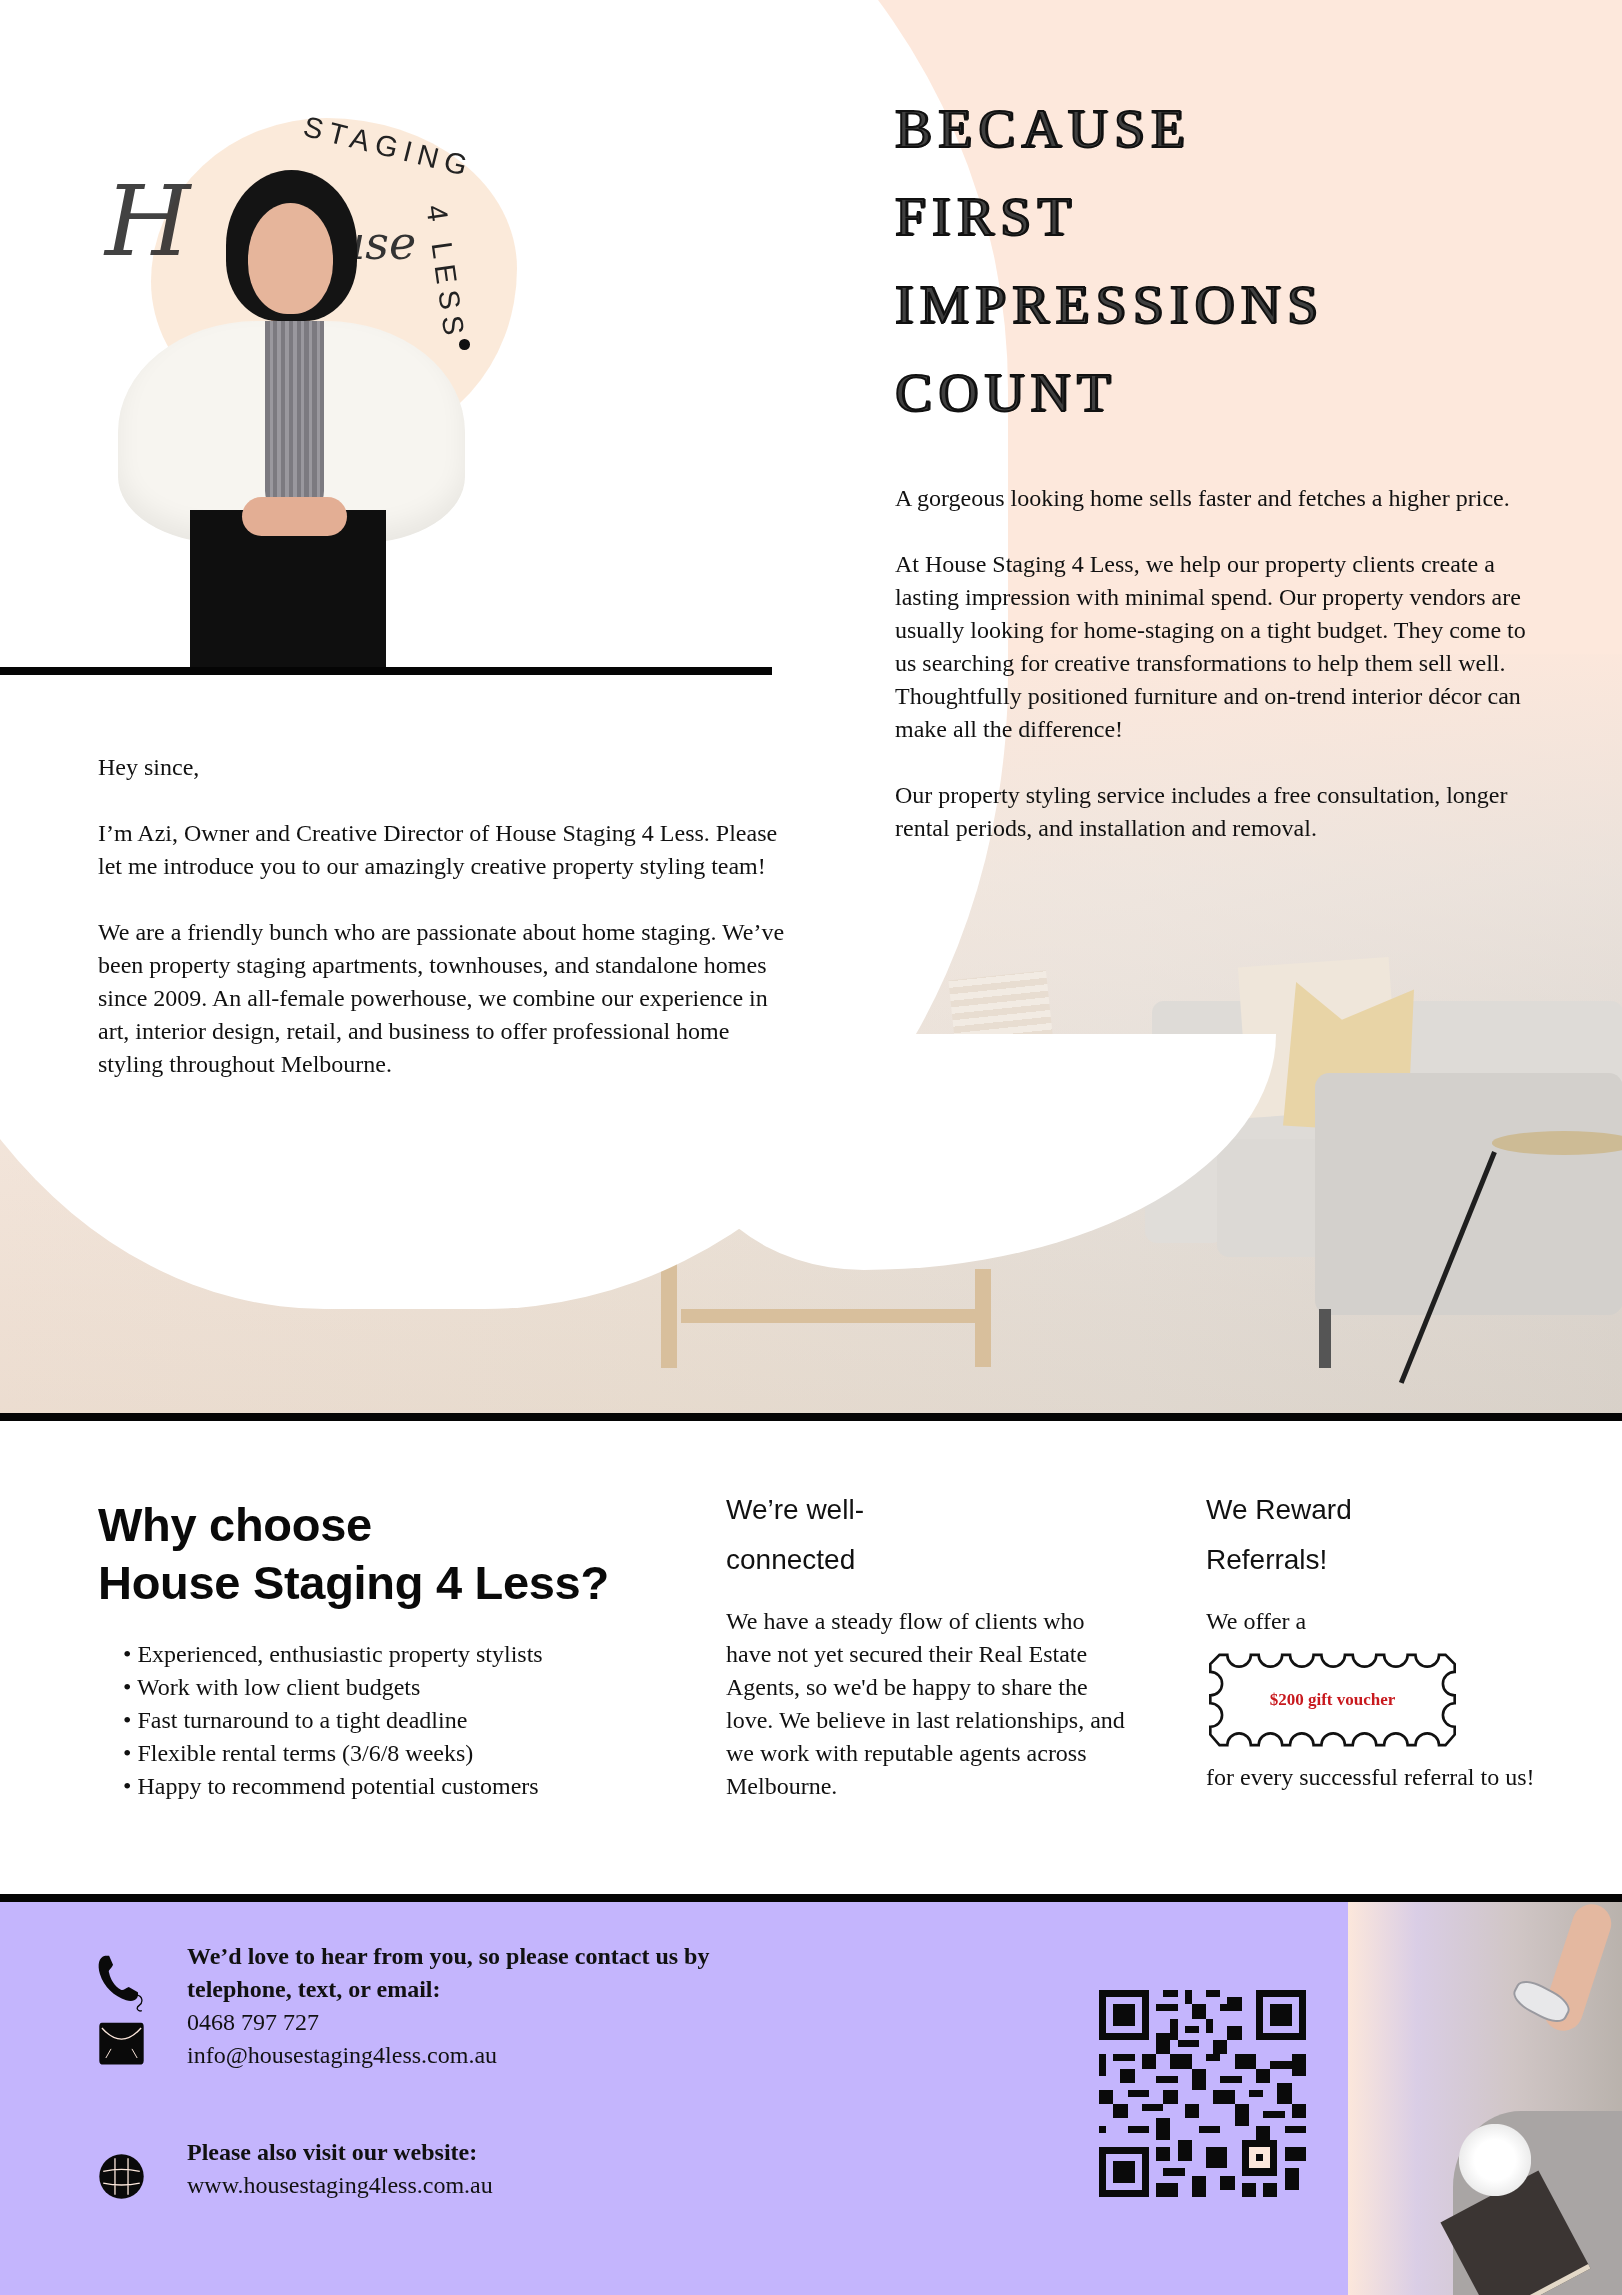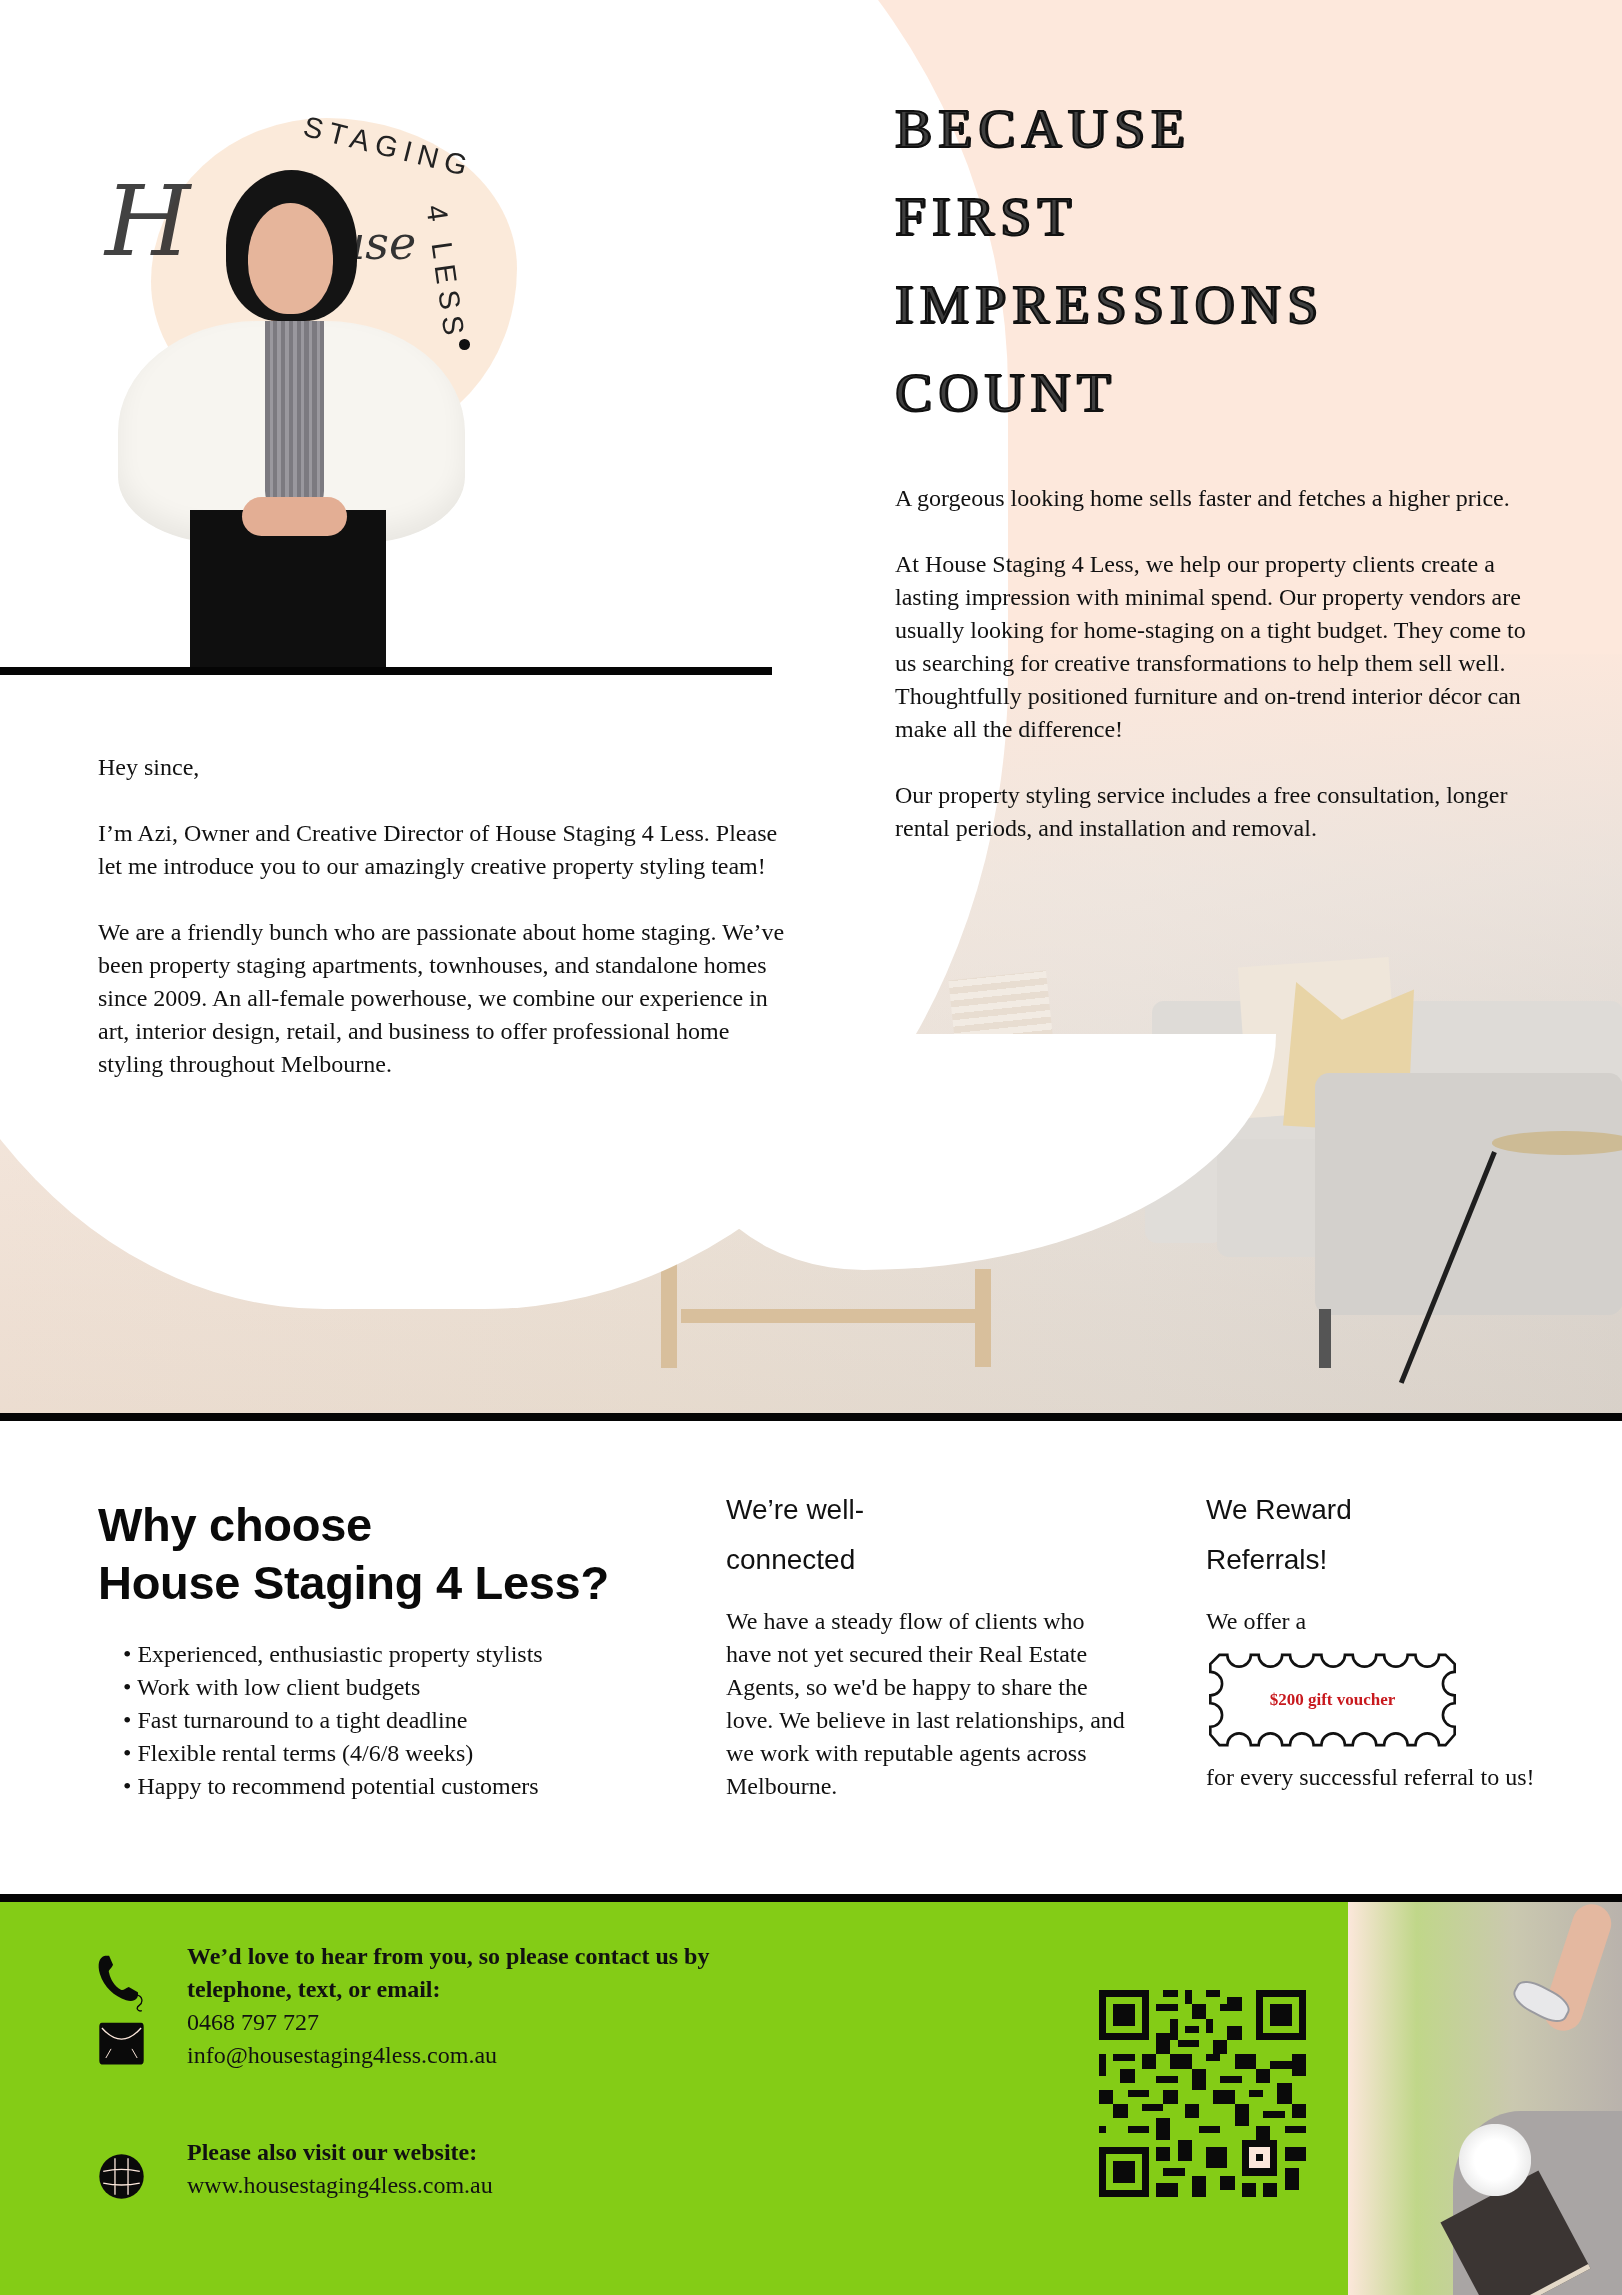--- a/index.html
+++ b/index.html
@@ -82,21 +82,21 @@
   .referrals { position: absolute; left: 1206px; top: 1485px; width: 340px; }
   .referrals .intro { margin-top: 19.6px; font-size: 24px; line-height: 33px; }
   .voucher { position: relative; margin-top: 13px; width: 253px; height: 98px; }
   .voucher svg { position: absolute; left: 0; top: 0; }
   .voucher span { position: absolute; left: 0; top: 0; width: 253px; height: 98px; display: flex; align-items: center; justify-content: center; font-weight: 700; color: #c8191e; font-size: 17px; }
   .referrals .outro { margin-top: 12px; font-size: 24px; line-height: 33px; }
 
   .divider-3 { position: absolute; left: 0; top: 1894px; width: 1623px; height: 7.9px; background: #050505; }
 
   
-  .footer { position: absolute; left: 0; top: 1902px; width: 1623px; height: 393px; background: #84cc16; overflow: hidden; }
+  .footer { position: absolute; left: 0; top: 1902px; width: 1623px; height: 393px; background: #c4b5fd; overflow: hidden; }
   .footer-photo { position: absolute; right: 0; top: 0; width: 275px; height: 393px;
     background: linear-gradient(90deg, rgba(252,231,219,1) 0%, rgba(232,222,214,0.6) 25%, rgba(210,200,192,0.9) 60%, #b9b2ac 100%); }
   .footer-arm { position: absolute; right: 26px; top: 0; width: 39px; height: 131px; background: #e4b8a0; border-radius: 19.6px; transform: rotate(18deg); }
   .footer-bangle { position: absolute; right: 52px; top: 85px; width: 59px; height: 29px; background: #e8e8ea; border-radius: 40%; border: 2px solid #9a9aa0; transform: rotate(28deg); }
   .footer-blanket { position: absolute; right: 0; top: 209px; width: 170px; height: 190px; background: #a9a5a4; border-radius: 40% 0 0 0; }
   .footer-coral { position: absolute; right: 92px; top: 222px; width: 72px; height: 72px; background: radial-gradient(circle, #ffffff 40%, #ececec 70%, transparent 72%); }
   .footer-book { position: absolute; right: 52px; top: 288px; width: 111px; height: 111px; background: #3b3533; transform: rotate(-28deg); border-bottom: 5.2px solid #e4d9c8; }
 
   .contact { position: absolute; left: 187px; top: 38px; font-size: 24px; line-height: 33px; width: 615px; }
   .contact .strong { font-weight: 700; }
@@ -175,21 +175,21 @@
 
 <section class="why">
   <h2>
     <div>Why choose</div>
     <div>House Staging 4 Less?</div>
   </h2>
   <ul>
     <li>Experienced, enthusiastic property stylists</li>
     <li>Work with low client budgets</li>
     <li>Fast turnaround to a tight deadline</li>
-    <li>Flexible rental terms (4/6/8 weeks)</li>
+    <li>Flexible rental terms (3/6/8 weeks)</li>
     <li>Happy to recommend potential customers</li>
   </ul>
 </section>
 
 <section class="connected">
   <h2 class="sans-heading">
     <div>We’re well-</div>
     <div>connected</div>
   </h2>
   <p>We have a steady flow of clients who have not yet secured their Real Estate Agents, so we'd be happy to share the love. We believe in last relationships, and we work with reputable agents across Melbourne.</p>

